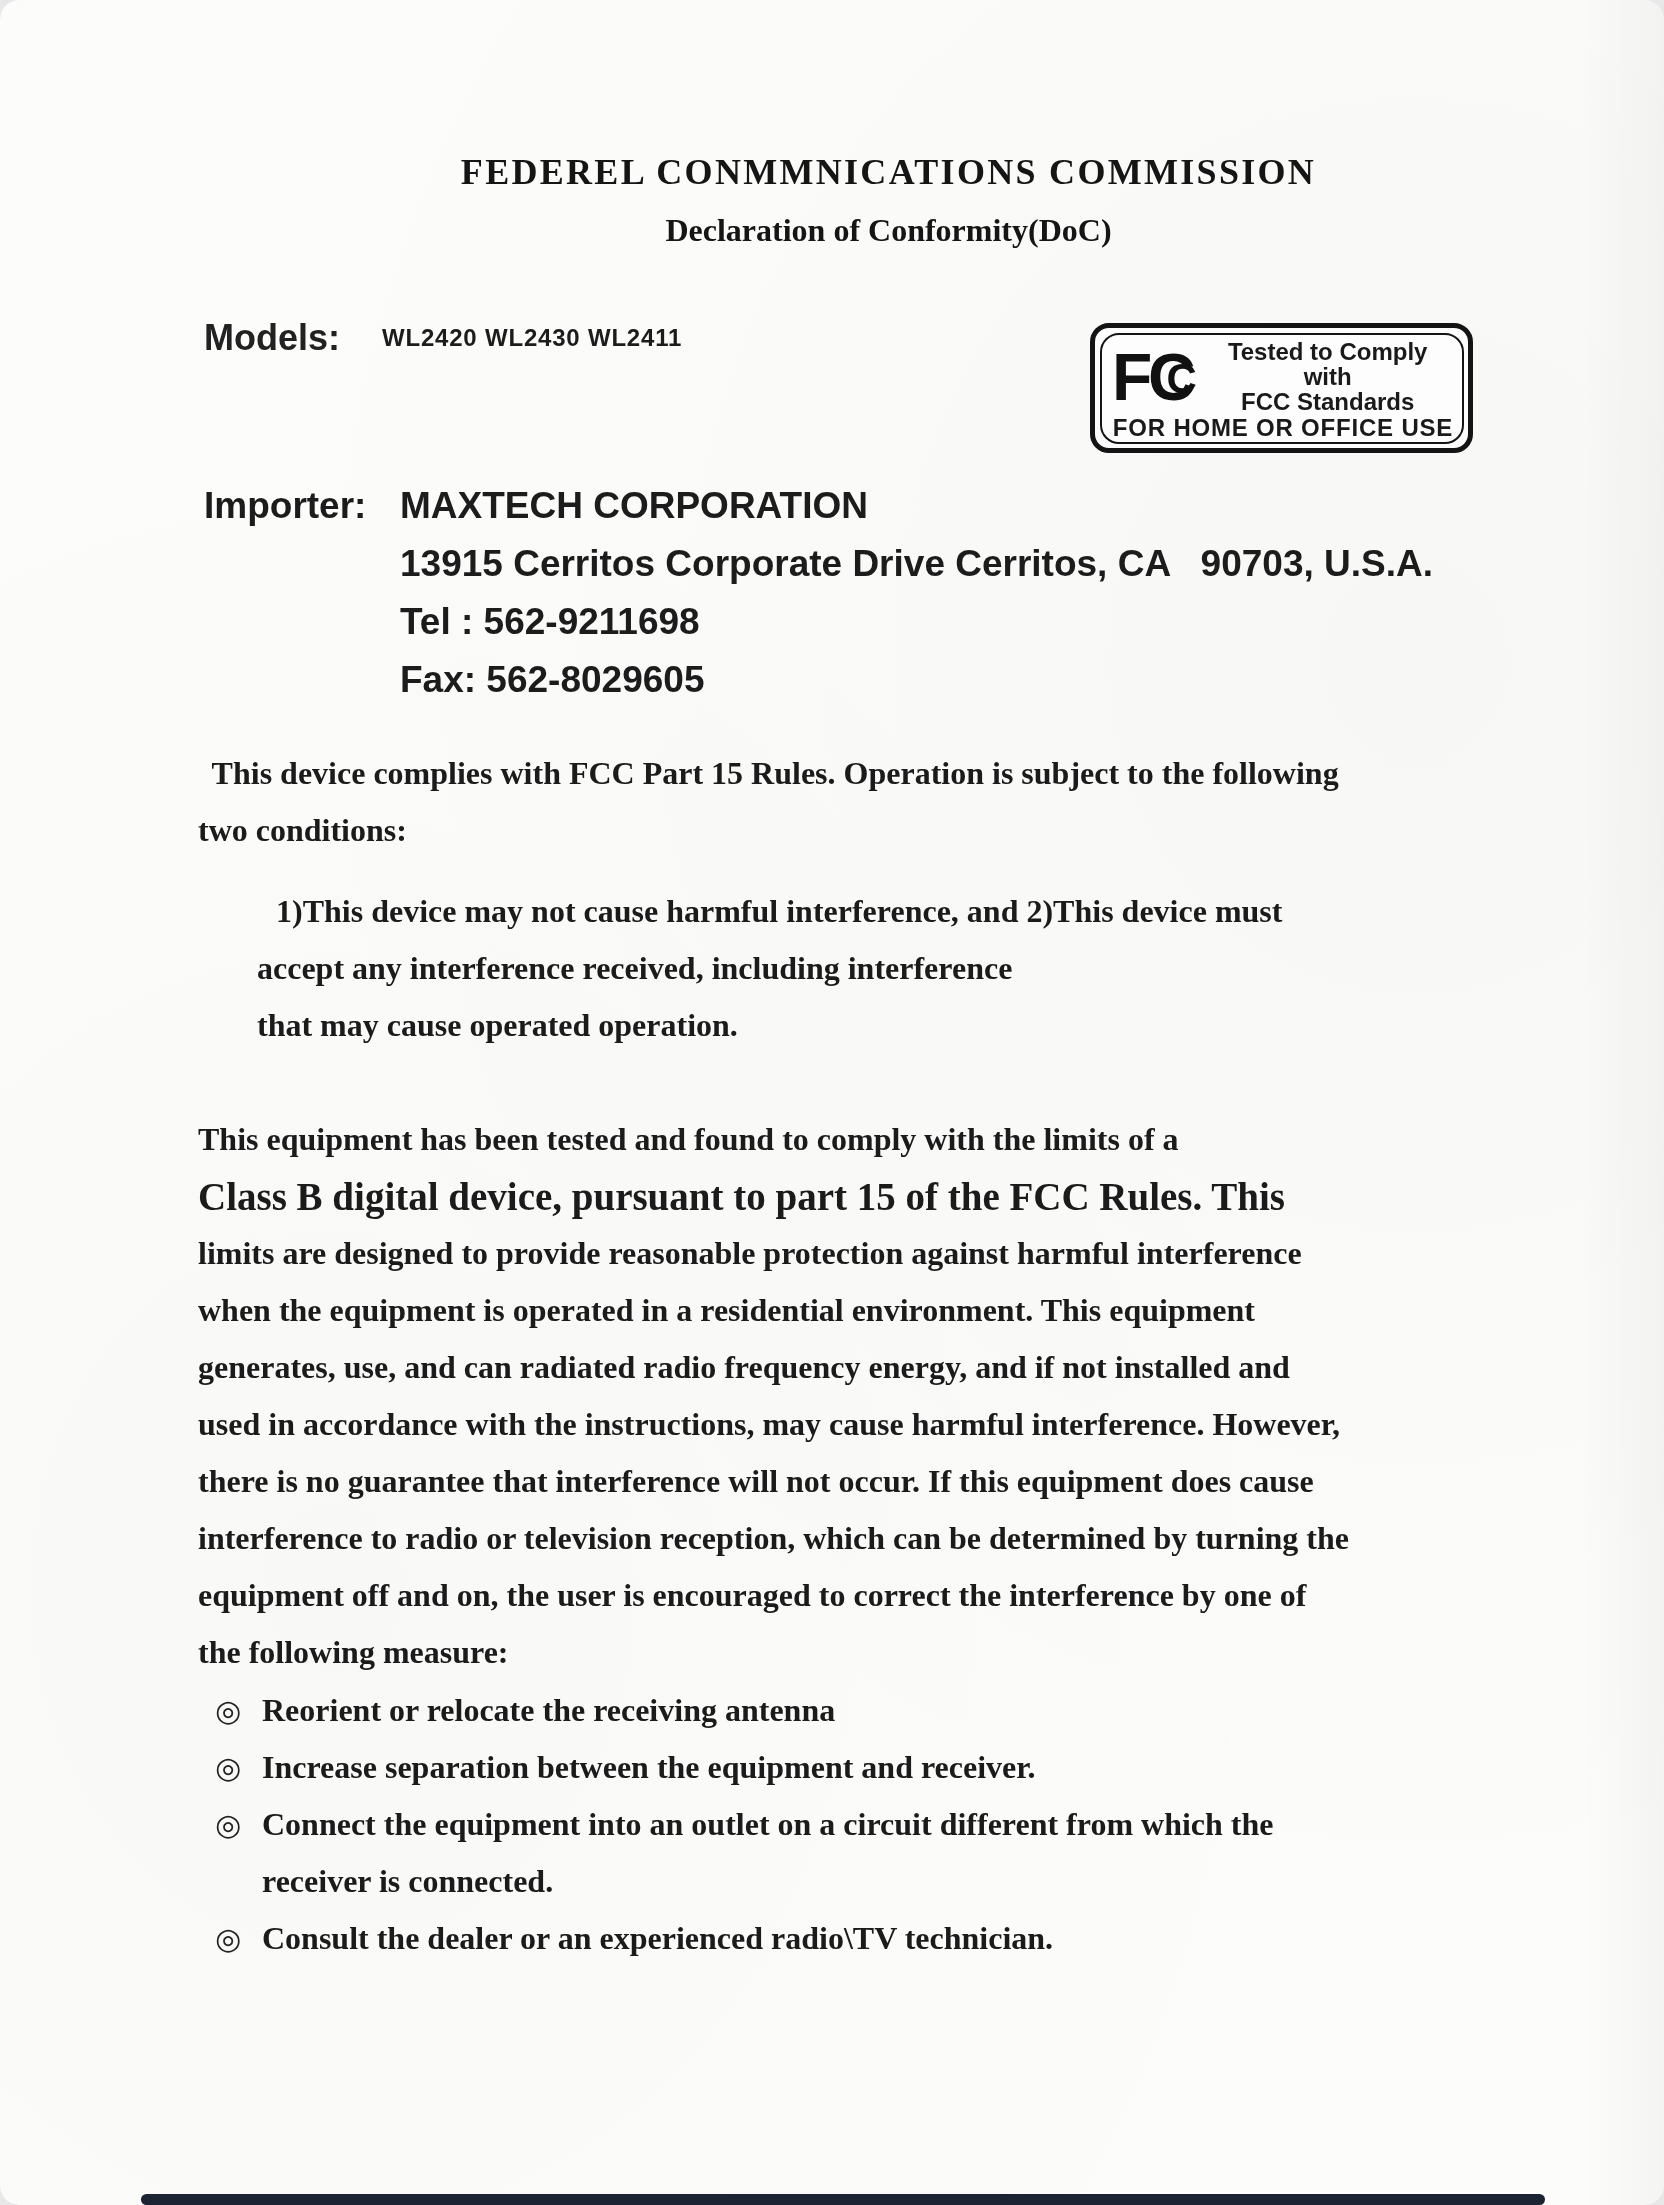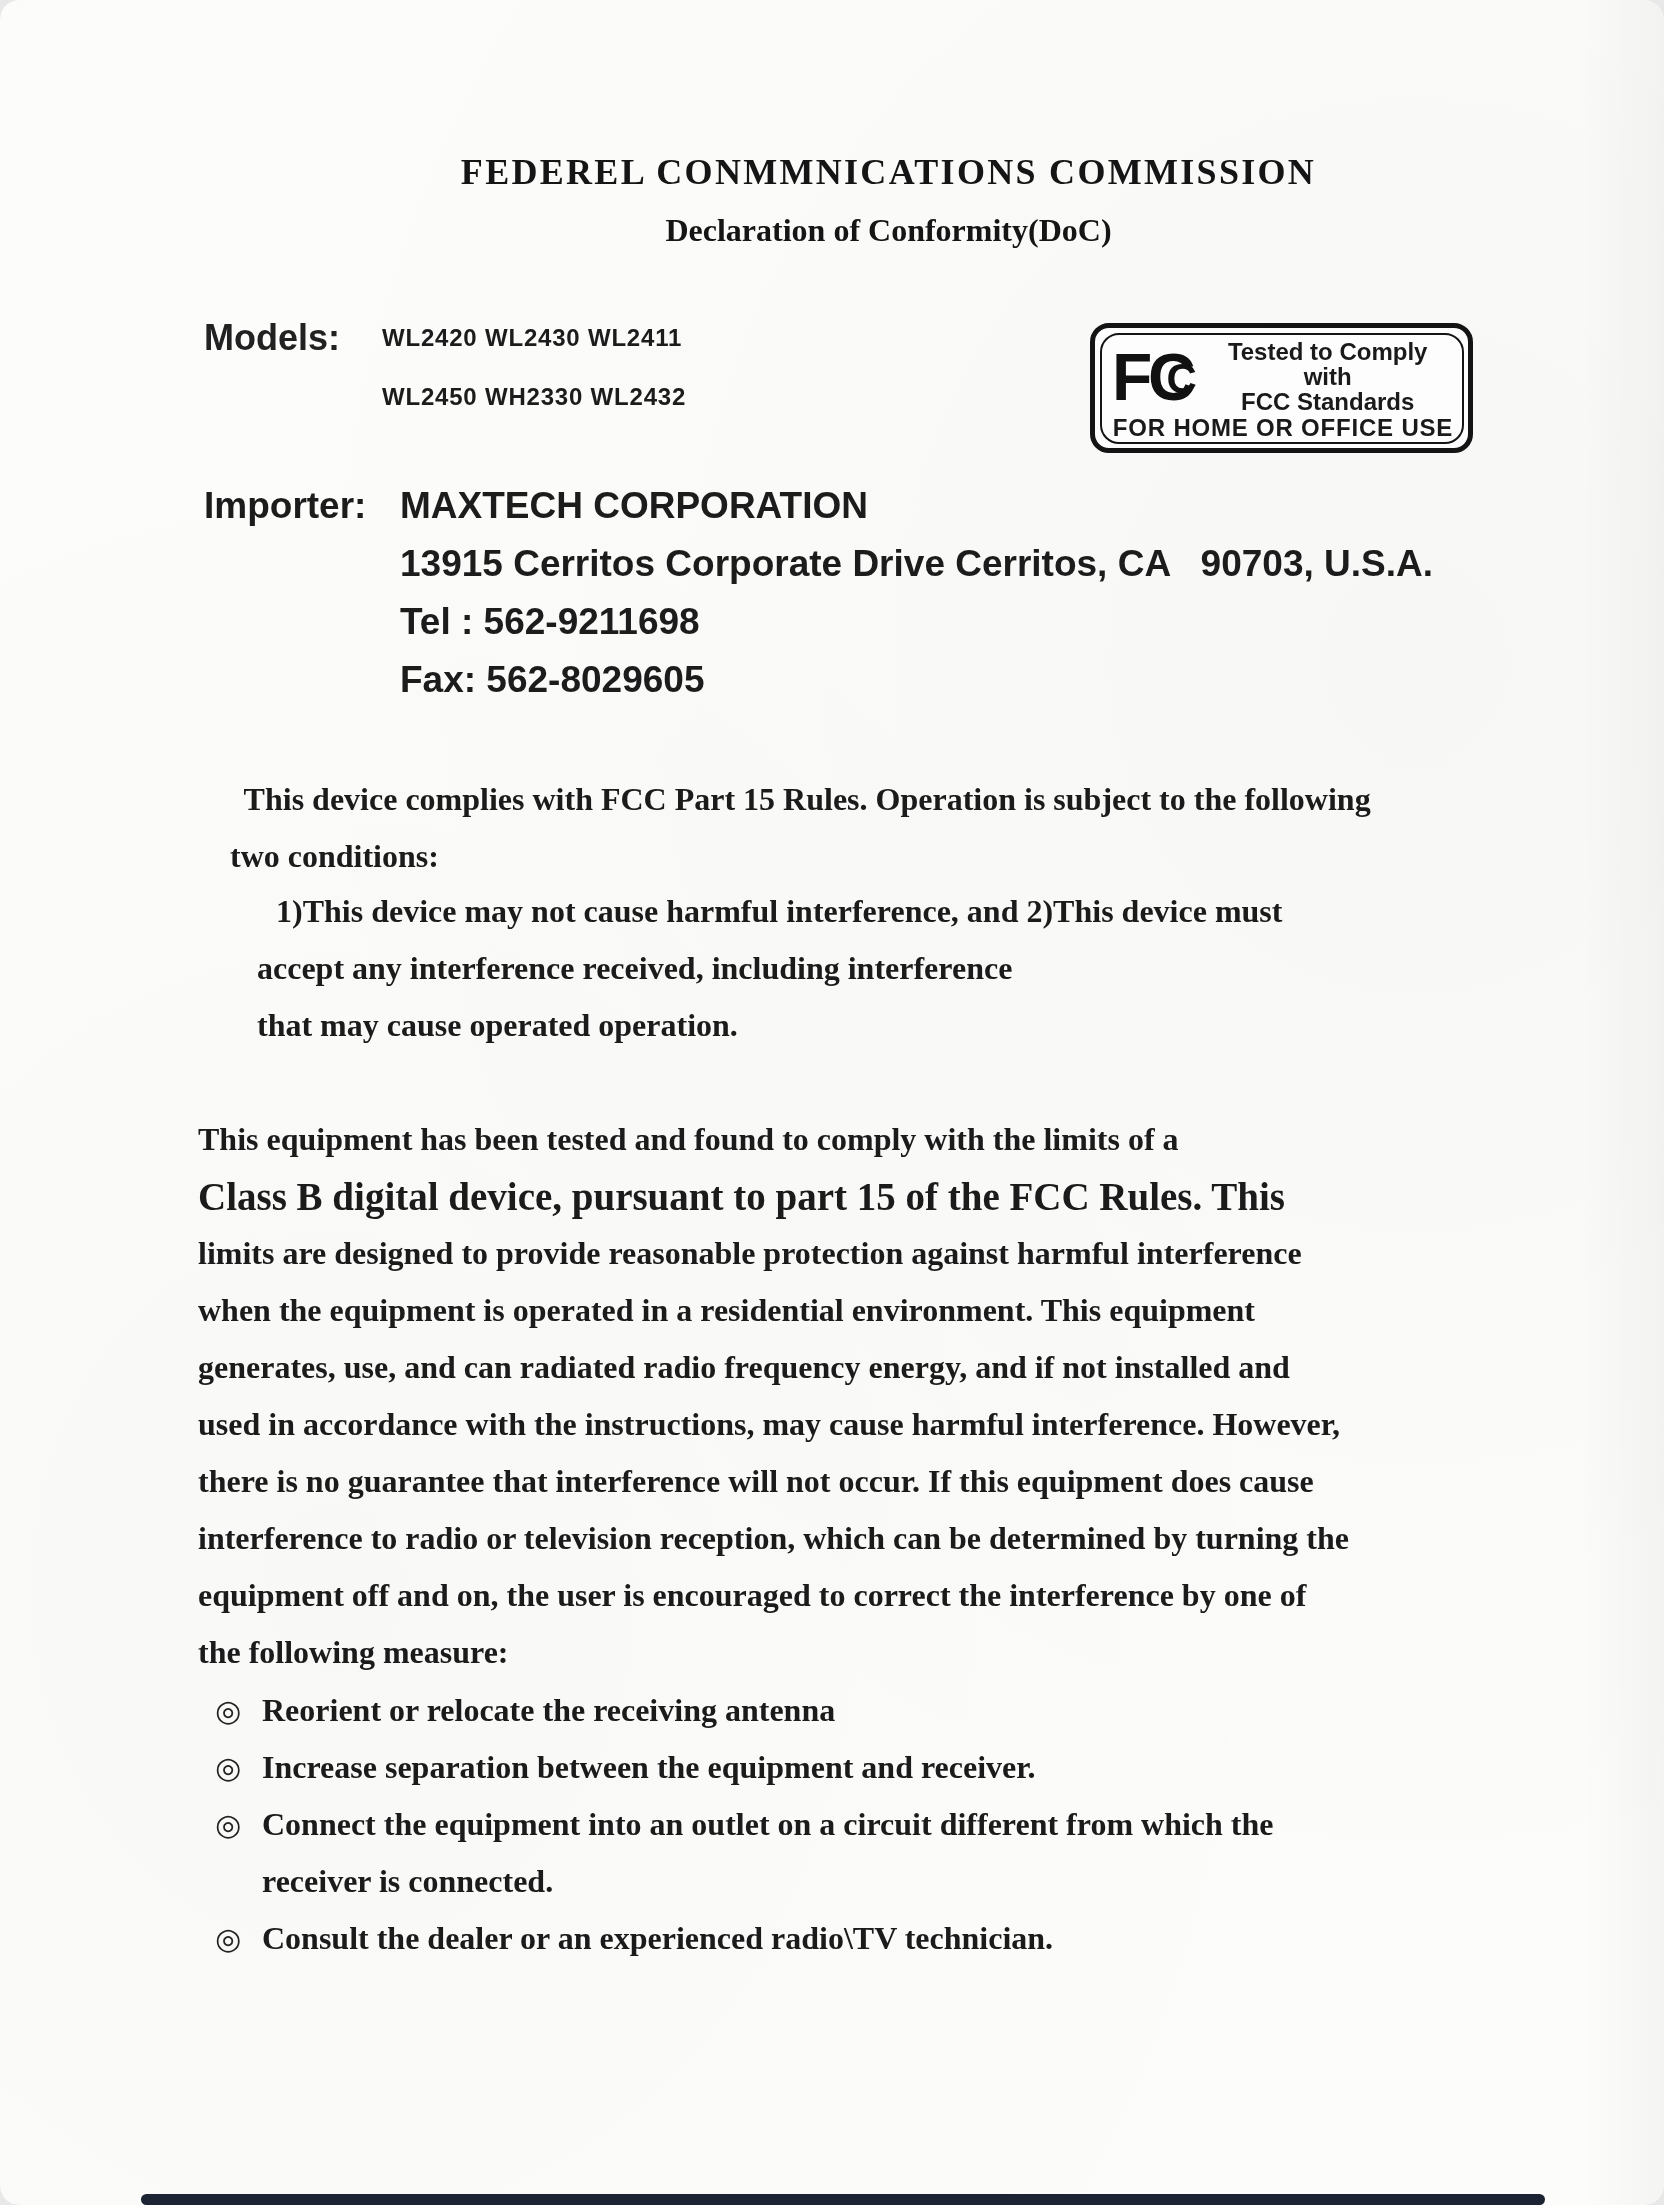--- a/index.html
+++ b/index.html
@@ -121,21 +121,21 @@
 
   
   .body-block {
     position: absolute;
     left: 198px;
     width: 1409px;
     font-size: 32px;
     line-height: 57px;
     color: #1b1b1b;
   }
-  .block-part15 { top: 771px; margin-left: 32px; }
+  .block-part15 { top: 745px; }
   .block-part15 .line-1 { text-indent: 13.6px; }
   .block-conditions { top: 883px; left: 257px; width: 1352px; line-height: 57px; }
   .block-conditions .line-1 { text-indent: 19px; }
   .block-statement { top: 1111px; line-height: 57px; }
   .block-statement .large { font-size: 39px; }
 
   
   .measures {
     position: absolute;
     left: 215px; top: 1682px;
@@ -170,21 +170,20 @@
 
   <div class="doc-header">
     <div class="doc-title">FEDEREL CONMMNICATIONS COMMISSION</div>
     <div class="doc-subtitle">Declaration of Conformity(DoC)</div>
   </div>
 
   <div class="models">
     <div class="label">Models:</div>
     <div class="model-lines">
       <div>WL2420 WL2430 WL2411</div>
-      <div>WL2450 WH2330 WL2432</div>
     </div>
   </div>
 
   <div class="fcc-box">
     <div class="fcc-box-inner">
       <div class="fcc-top">
         <div class="fcc-logo">
           <span class="f">F</span>
           <span class="c1">C</span>
           <span class="c2">C</span>

